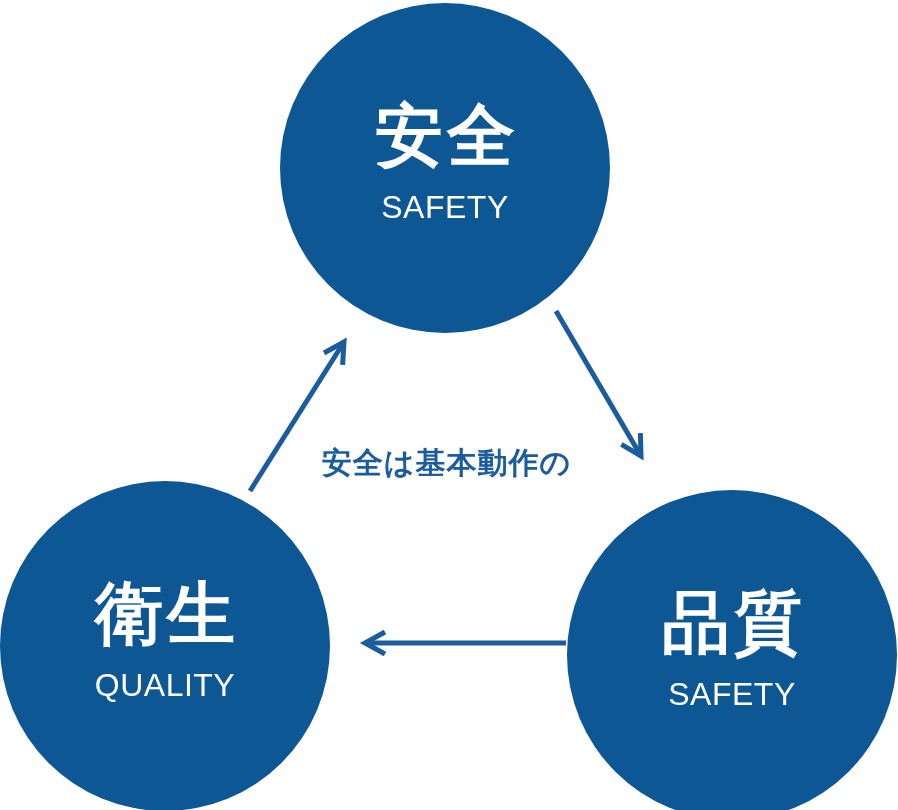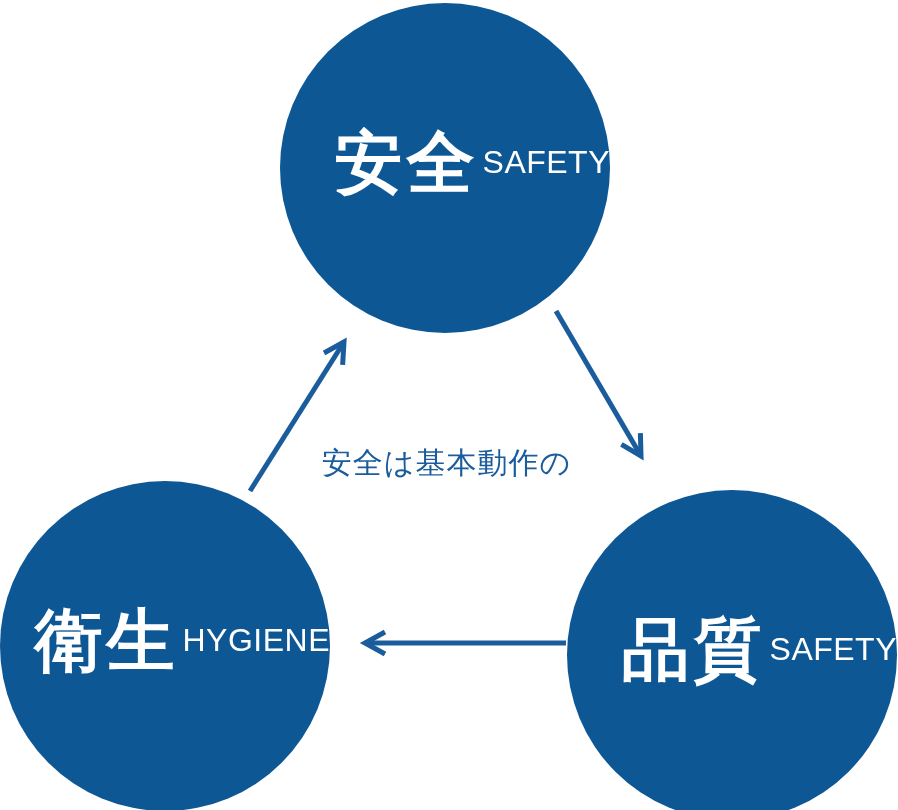--- a/index.html
+++ b/index.html
@@ -23,24 +23,24 @@
     font-family: "Liberation Sans", sans-serif;
   }
   .node {
     position: absolute;
     width: 330px;
     height: 330px;
     border-radius: 50%;
     background: var(--circle-fill);
     box-sizing: border-box;
     display: flex;
-    flex-direction: row;
+    flex-direction: column;
     align-items: center;
-    justify-content: flex-end;
-    gap: 4px;
+    justify-content: center;
+    gap: 22px;
     padding-bottom: 12px;
   }
   .node-safety  { left: 280px; top: 3px; }
   .node-hygiene { left: 0px;   top: 481px; }
   .node-quality { left: 567px; top: 490px; }
   .node .kanji {
     color: var(--node-text);
     font-size: 68px;
     font-weight: 700;
     line-height: 1;
@@ -68,40 +68,40 @@
     fill: none;
   }
   .center-note {
     position: absolute;
     left: 446px;
     top: 443px;
     transform: translateX(-50%);
     text-align: center;
     color: var(--note-text);
     font-size: 30px;
-    font-weight: 400;
+    font-weight: 700;
     line-height: 40px;
     letter-spacing: 1px;
     text-indent: 1px;
     white-space: nowrap;
   }
 </style>
 </head>
 <body>
 
 <div class="stage">
 
   <div class="node node-safety">
     <div class="kanji">安全</div>
     <div class="en">SAFETY</div>
   </div>
 
   <div class="node node-hygiene">
     <div class="kanji">衛生</div>
-    <div class="en">HYGIENE</div>
+    <div class="en">QUALITY</div>
   </div>
 
   <div class="node node-quality">
     <div class="kanji">品質</div>
     <div class="en">SAFETY</div>
   </div>
 
   <svg class="arrows" width="898" height="810" viewBox="0 0 898 810" xmlns="http://www.w3.org/2000/svg">
     <defs>
       <marker id="arrowhead" markerUnits="userSpaceOnUse" markerWidth="30" markerHeight="30" viewBox="0 0 30 30" refX="24" refY="15" orient="auto">

